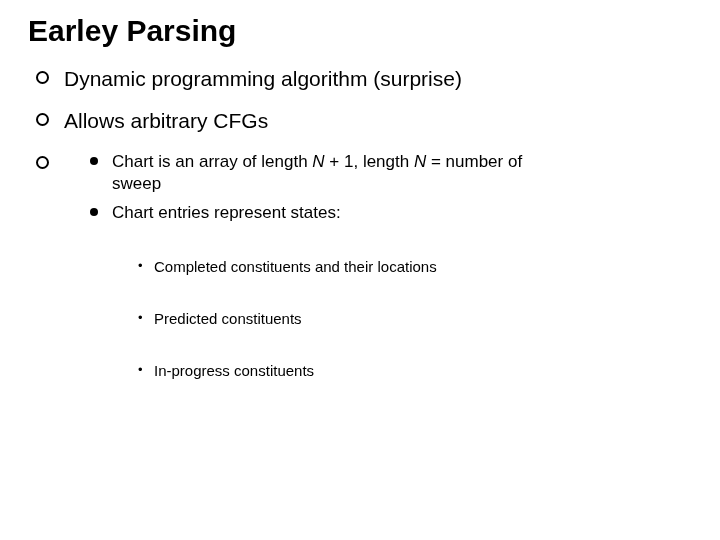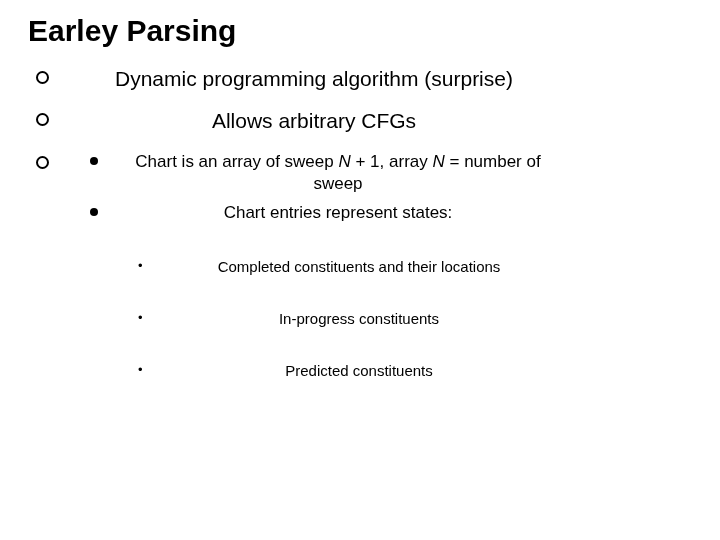--- a/index.html
+++ b/index.html
@@ -23,21 +23,20 @@
     letter-spacing: 0px;
     margin: 0 0 18px 0;
   }
   ul, li {
     margin: 0;
     padding: 0;
     list-style: none;
   }
   .lvl1 {
     padding-left: 8px;
-    text-align: center;
   }
   .lvl1 > li {
     position: relative;
     padding-left: 28px;
     font-size: 21px;
     line-height: 1.25;
     margin-bottom: 16px;
   }
   .lvl1 > li::before {
     content: "";
@@ -104,32 +103,32 @@
   <ul class="lvl1">
     <li>
       <span>Dynamic programming algorithm (surprise)</span>
     </li>
     <li>
       <span>Allows arbitrary CFGs</span>
     </li>
     <li>
       <ul class="lvl2">
         <li>
-          <span>Chart is an array of sweep </span><span class="ital">N</span><span> + 1, array </span><span class="ital">N</span><span> = number of sweep</span>
+          <span>Chart is an array of length </span><span class="ital">N</span><span> + 1, length </span><span class="ital">N</span><span> = number of sweep</span>
         </li>
         <li>
           <span>Chart entries represent states:</span>
           <ul class="lvl3">
             <li>
               <span>Completed constituents and their locations</span>
             </li>
             <li>
-              <span>In-progress constituents</span>
+              <span>Predicted constituents</span>
             </li>
             <li>
-              <span>Predicted constituents</span>
+              <span>In-progress constituents</span>
             </li>
           </ul>
         </li>
       </ul>
     </li>
   </ul>
 </div>
 
 </body></html>

